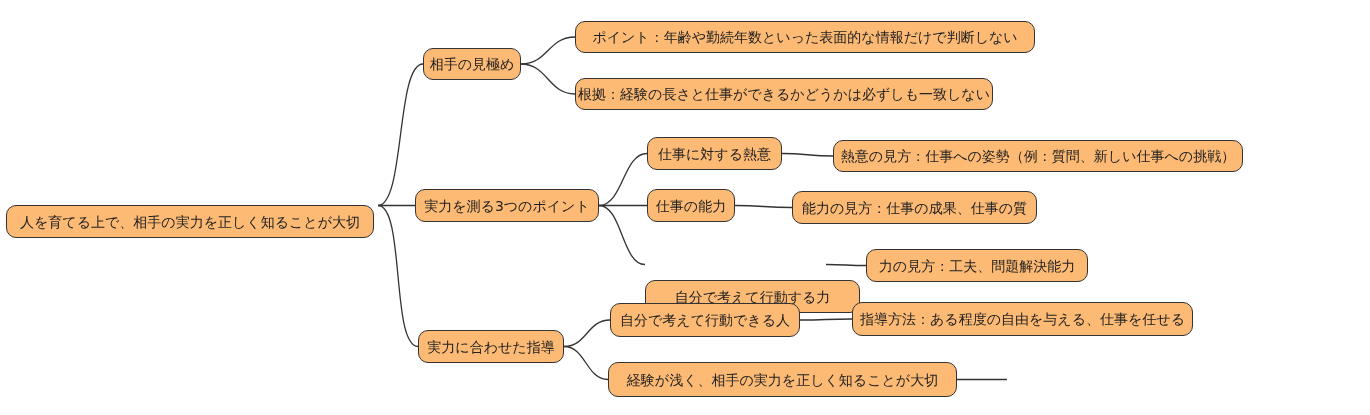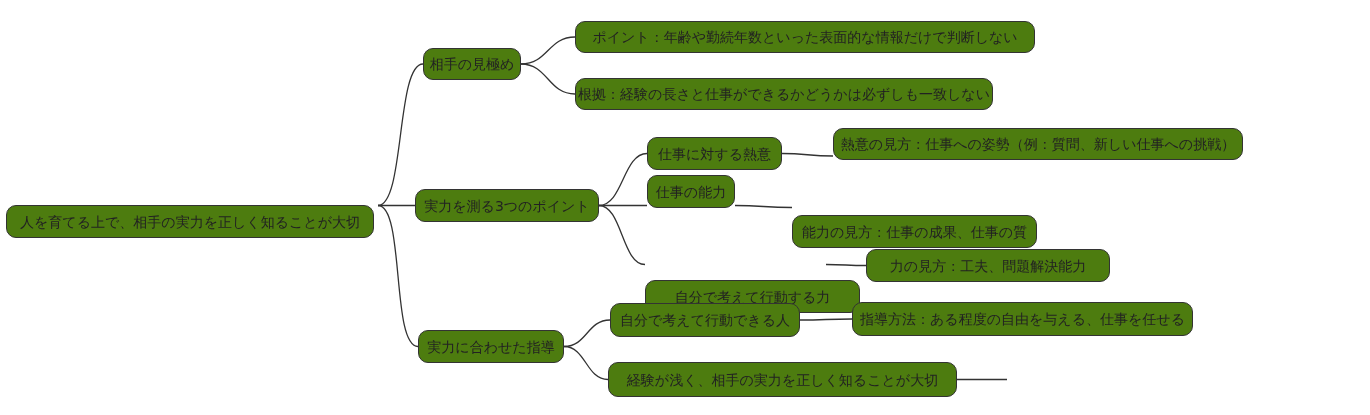--- a/index.html
+++ b/index.html
@@ -17,21 +17,21 @@
     width: 1370px; height: 415px;
   }
   .edges path {
     fill: none;
     stroke: #333333;
     stroke-width: 1.3;
   }
   .node {
     position: absolute;
     box-sizing: border-box;
-    background: #4d7c0f;
+    background: #fdba74;
     border: 1.3px solid #333333;
     border-radius: 10px;
     color: #222222;
     font-size: 14px;
     display: flex;
     align-items: center;
     justify-content: center;
     white-space: nowrap;
     line-height: 1;
   }
@@ -64,29 +64,29 @@
   <div class="node" style="left:423px; top:48px; width:98px; height:32px;">相手の見極め</div>
 
   <div class="node" style="left:575px; top:21px; width:460px; height:32px;">ポイント：年齢や勤続年数といった表面的な情報だけで判断しない</div>
 
   <div class="node" style="left:575px; top:78px; width:418px; height:32px;">根拠：経験の長さと仕事ができるかどうかは必ずしも一致しない</div>
 
   <div class="node" style="left:415px; top:189px; width:184px; height:33px;">実力を測る3つのポイント</div>
 
   <div class="node" style="left:647px; top:137px; width:135px; height:33px;">仕事に対する熱意</div>
 
-  <div class="node" style="left:833px; top:128px; width:410px; height:32px;">熱意の見方：仕事への姿勢（例：質問、新しい仕事への挑戦）</div>
+  <div class="node" style="left:833px; top:140px; width:410px; height:32px;">熱意の見方：仕事への姿勢（例：質問、新しい仕事への挑戦）</div>
 
-  <div class="node" style="left:647px; top:175px; width:88px; height:33px;">仕事の能力</div>
+  <div class="node" style="left:647px; top:189px; width:88px; height:33px;">仕事の能力</div>
 
-  <div class="node" style="left:792px; top:191px; width:245px; height:33px;margin-top:24px;">能力の見方：仕事の成果、仕事の質</div>
+  <div class="node" style="left:792px; top:191px; width:245px; height:33px;">能力の見方：仕事の成果、仕事の質</div>
 
   <div class="node" style="left:645px; top:248px; width:215px; height:33px;margin-top:32px;">自分で考えて行動する力</div>
 
-  <div class="node" style="left:866px; top:249px; width:244px; height:33px;">力の見方：工夫、問題解決能力</div>
+  <div class="node" style="left:866px; top:249px; width:222px; height:33px;">力の見方：工夫、問題解決能力</div>
 
   <div class="node" style="left:418px; top:330px; width:146px; height:33px;">実力に合わせた指導</div>
 
   <div class="node" style="left:610px; top:303px; width:190px; height:34px;">自分で考えて行動できる人</div>
 
   <div class="node" style="left:852px; top:302px; width:341px; height:34px;">指導方法：ある程度の自由を与える、仕事を任せる</div>
 
   <div class="node" style="left:608px; top:362px; width:349px; height:35px;">経験が浅く、相手の実力を正しく知ることが大切</div>
 
 

